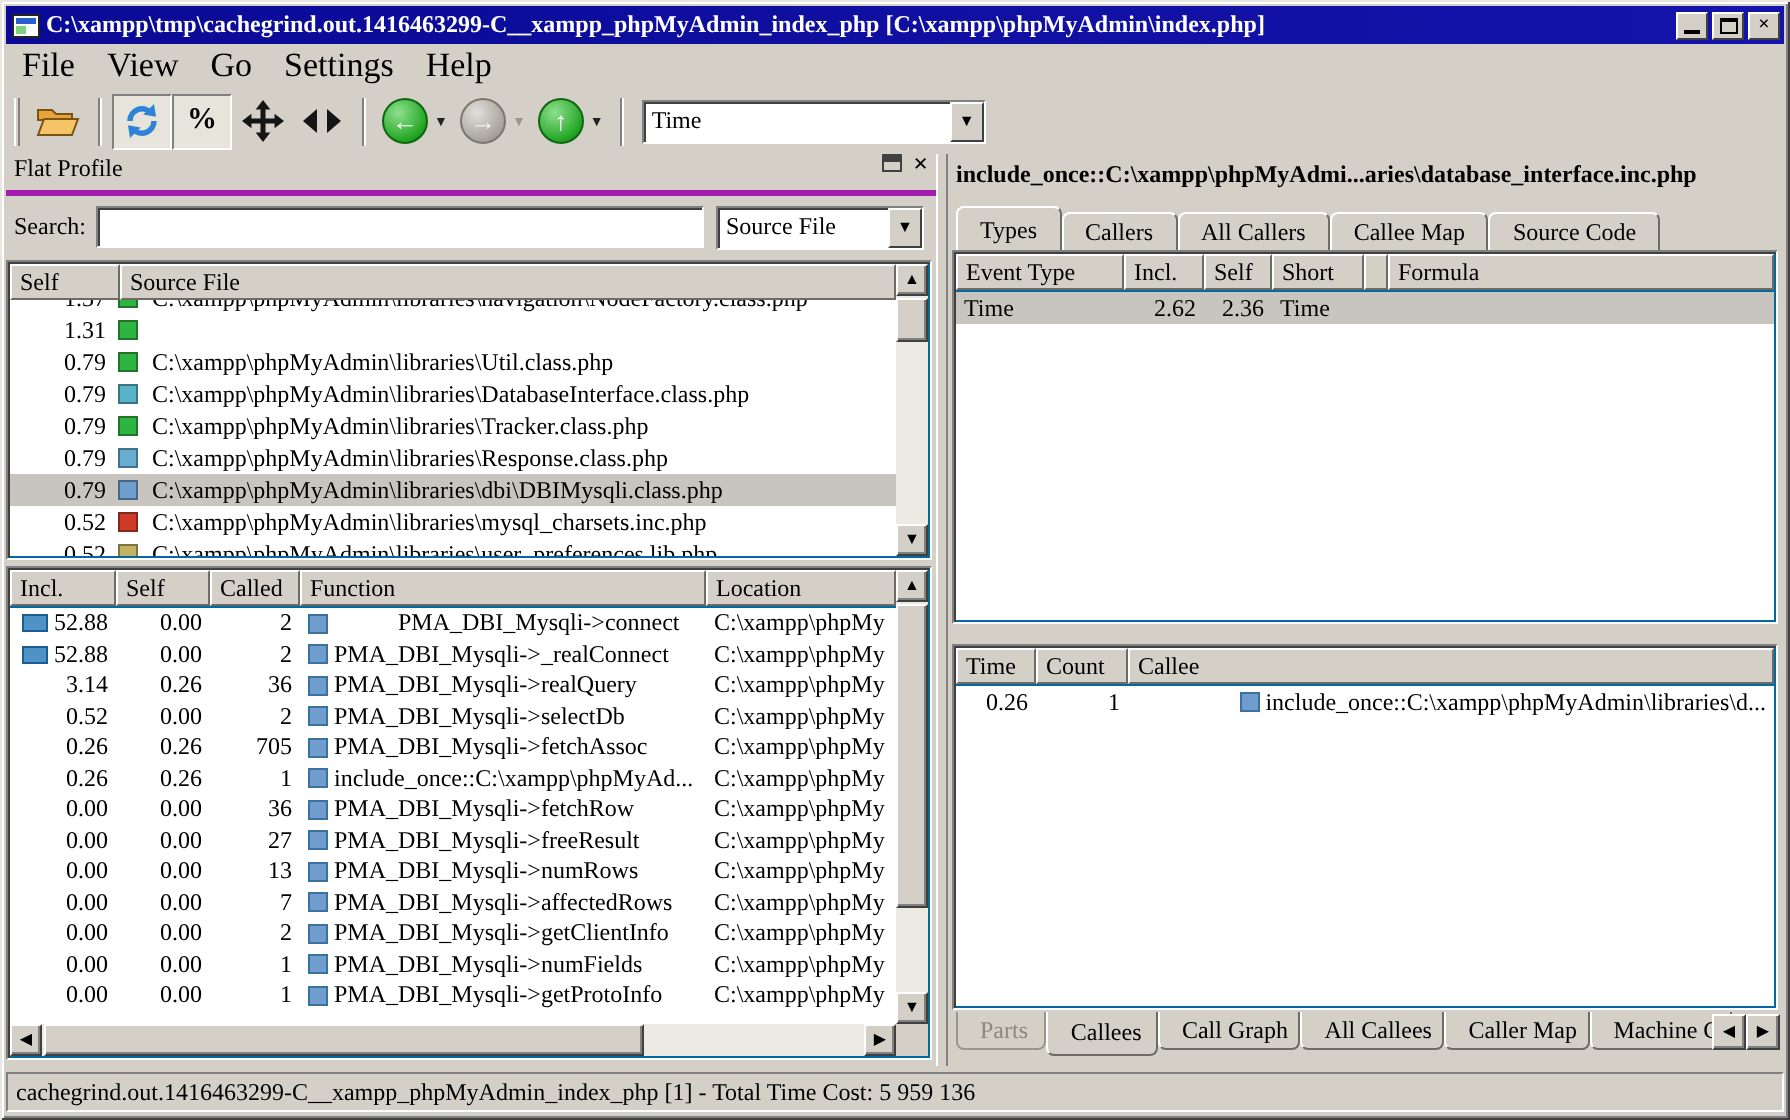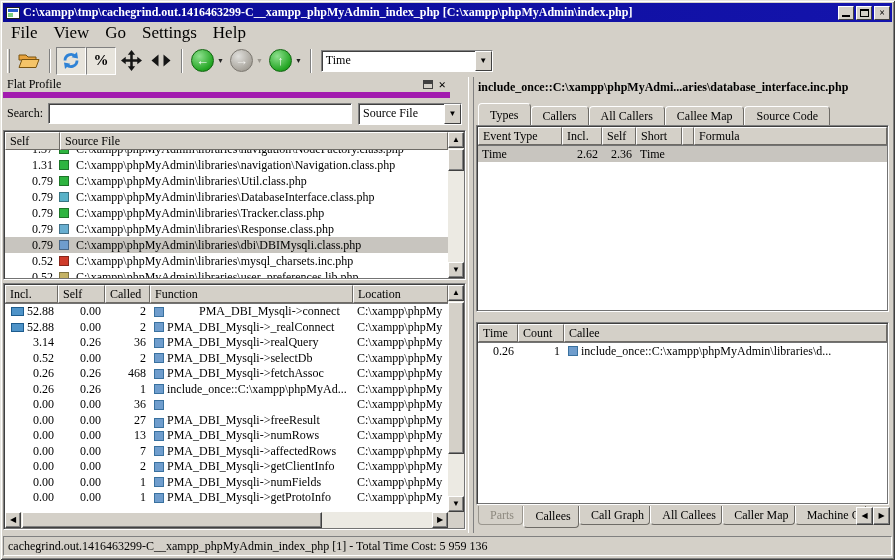--- a/index.html
+++ b/index.html
@@ -42,34 +42,34 @@
   .cbtn{width:17px;background:#d4d0c8;border:1px solid;border-color:#fff #404040 #404040 #fff;
     display:flex;align-items:center;justify-content:center;font-size:8px;}
   .toolbar .combo{width:172px;margin-left:4px;}
   
   .main{position:absolute;left:3px;top:77px;right:3px;bottom:27px;}
   .left-dock{position:absolute;left:0;top:0;width:465px;height:100%;}
   .splitter{position:absolute;left:465px;width:6px;top:0;bottom:0;background:#d4d0c8;
     border-left:1px solid #fff;border-right:1px solid #808080;}
   .right-panel{position:absolute;left:471px;right:0;top:0;bottom:0;}
   
-  .dock-header{position:absolute;left:0;top:0;right:18px;height:21px;display:flex;align-items:center;
-    padding:0 4px;border-bottom:6px solid #a21caf;}
+  .dock-header{position:absolute;left:0;top:0;right:0;height:21px;display:flex;align-items:flex-start;
+    padding:0 4px;border-bottom:3px solid #a21caf;}
   .dock-title{flex:1;}
   .dock-icons{display:flex;align-items:center;gap:6px;}
   .float-ic{width:10px;height:9px;border:1px solid #404040;background:linear-gradient(#404040 0 3px,#d4d0c8 3px);}
   .close-x{font-size:13px;font-weight:bold;line-height:9px;}
   .search-row{position:absolute;left:0;top:22px;right:2px;height:29px;display:flex;align-items:center;padding:0 4px;}
   .search-lbl{margin-right:5px;}
   .search-input{flex:1;height:21px;border:1px solid;border-color:#808080 #fff #fff #808080;
     box-shadow:inset 1px 1px 0 #404040;background:#fff;padding:2px 4px;font:inherit;outline:none;}
   .search-row .combo{width:104px;margin-left:6px;}
   
   .well{position:absolute;border:1px solid;border-color:#808080 #fff #fff #808080;
-    box-shadow:inset 1px 1px 0 #404040;background:#737373;}
+    box-shadow:inset 1px 1px 0 #404040;background:#0369a1;}
   .flist-well{left:0;top:53px;right:2px;height:150px;}
   .ftable-well{left:0;top:206px;right:2px;bottom:3px;}
   .hrow{position:absolute;left:1px;top:1px;right:17px;display:flex;background:#d4d0c8;}
   .hcell{height:18px;border:1px solid;border-color:#fff #6e6b66 #6e6b66 #fff;background:#d4d0c8;
     padding:1px 4px;overflow:hidden;white-space:nowrap;flex:0 0 auto;}
   .rows{position:absolute;left:1px;right:17px;overflow:hidden;background:#fff;}
   .flist-rows{top:19px;bottom:1px;}
   .flist-rows>:first-child{margin-top:-9px;}
   .ftable-rows{top:20px;bottom:17px;}
   .trow{display:flex;align-items:center;white-space:nowrap;}
@@ -235,21 +235,20 @@
           </div>
         <div class="rows flist-rows" id="flist-rows">
             <div class="trow flist-row">
               <span class="cell num" style="width: 52px;">1.37</span>
               <span class="sq" style="background: rgb(46, 180, 64);"></span>
               <span class="cell " style="flex: 1 1 0%;">C:\xampp\phpMyAdmin\libraries\navigation\NodeFactory.class.php</span>
             </div>
             <div class="trow flist-row">
               <span class="cell num" style="width: 52px;">1.31</span>
               <span class="sq" style="background: rgb(46, 180, 64);"></span>
-              <span class="cell " style="flex: 1 1 0%;">C:\xampp\phpMyAdmin\libraries\navigation\Navigation.class.php</span>
             </div>
             <div class="trow flist-row">
               <span class="cell num" style="width: 52px;">0.79</span>
               <span class="sq" style="background: rgb(46, 180, 64);"></span>
               <span class="cell " style="flex: 1 1 0%;">C:\xampp\phpMyAdmin\libraries\Util.class.php</span>
             </div>
             <div class="trow flist-row">
               <span class="cell num" style="width: 52px;">0.79</span>
               <span class="sq" style="background: rgb(88, 178, 200);"></span>
               <span class="cell " style="flex: 1 1 0%;">C:\xampp\phpMyAdmin\libraries\DatabaseInterface.class.php</span>
@@ -344,21 +343,21 @@
                 <span class="fsq"></span>
                 <span>PMA_DBI_Mysqli-&gt;selectDb</span>
               </span>
               <span class="cell " style="flex: 1 1 0%;">C:\xampp\phpMy</span>
             </div>
             <div class="trow ft-row">
               <span class="cflex" style="width: 53px; padding: 0px 4px;">
                 <span style="margin-left: auto;">0.26</span>
               </span>
               <span class="cell num" style="width: 47px;">0.26</span>
-              <span class="cell num" style="width: 45px;">468</span>
+              <span class="cell num" style="width: 45px;">705</span>
               <span class="cell cflex" style="width: 203px;">
                 <span class="fsq"></span>
                 <span>PMA_DBI_Mysqli-&gt;fetchAssoc</span>
               </span>
               <span class="cell " style="flex: 1 1 0%;">C:\xampp\phpMy</span>
             </div>
             <div class="trow ft-row">
               <span class="cflex" style="width: 53px; padding: 0px 4px;">
                 <span style="margin-left: auto;">0.26</span>
               </span>
@@ -371,30 +370,31 @@
               <span class="cell " style="flex: 1 1 0%;">C:\xampp\phpMy</span>
             </div>
             <div class="trow ft-row">
               <span class="cflex" style="width: 53px; padding: 0px 4px;">
                 <span style="margin-left: auto;">0.00</span>
               </span>
               <span class="cell num" style="width: 47px;">0.00</span>
               <span class="cell num" style="width: 45px;">36</span>
               <span class="cell cflex" style="width: 203px;">
                 <span class="fsq"></span>
+                <span>PMA_DBI_Mysqli-&gt;fetchRow</span>
               </span>
               <span class="cell " style="flex: 1 1 0%;">C:\xampp\phpMy</span>
             </div>
             <div class="trow ft-row">
               <span class="cflex" style="width: 53px; padding: 0px 4px;">
                 <span style="margin-left: auto;">0.00</span>
               </span>
               <span class="cell num" style="width: 47px;">0.00</span>
               <span class="cell num" style="width: 45px;">27</span>
-              <span class="cell cflex" style="width: 203px; align-items: flex-end;">
+              <span class="cell cflex" style="width: 203px;">
                 <span class="fsq"></span>
                 <span>PMA_DBI_Mysqli-&gt;freeResult</span>
               </span>
               <span class="cell " style="flex: 1 1 0%;">C:\xampp\phpMy</span>
             </div>
             <div class="trow ft-row">
               <span class="cflex" style="width: 53px; padding: 0px 4px;">
                 <span style="margin-left: auto;">0.00</span>
               </span>
               <span class="cell num" style="width: 47px;">0.00</span>
@@ -504,21 +504,21 @@
       <div class="well ca-well">
         <div class="ca-hrow" id="ca-cols">
             <div class="hcell" style="width: 40px;">Time</div>
             <div class="hcell" style="width: 46px;">Count</div>
             <div class="hcell" style="flex: 1 1 0%;">Callee</div>
           </div>
         <div class="ca-rows" id="ca-rows">
             <div class="ca-row">
               <span class="cell num" style="width: 40px;">0.26</span>
               <span class="cell num" style="width: 46px;">1</span>
-              <span class="cell cflex" style="flex: 1 1 0%;">
+              <span class="cell cflex" style="flex: 1 1 0%; justify-content: flex-end;">
                 <span class="fsq"></span>
                 <span>include_once::C:\xampp\phpMyAdmin\libraries\d...</span>
               </span>
             </div>
           </div>
       </div>
 
       <div class="rp-btabs" id="rp-btabs">
           <div class="tab bottom disabled">Parts</div>
           <div class="tab bottom active">Callees</div>

